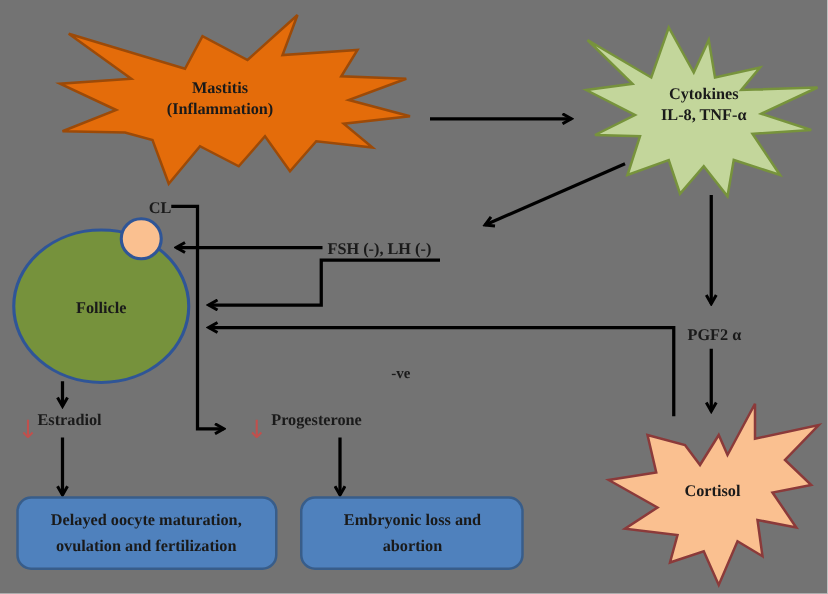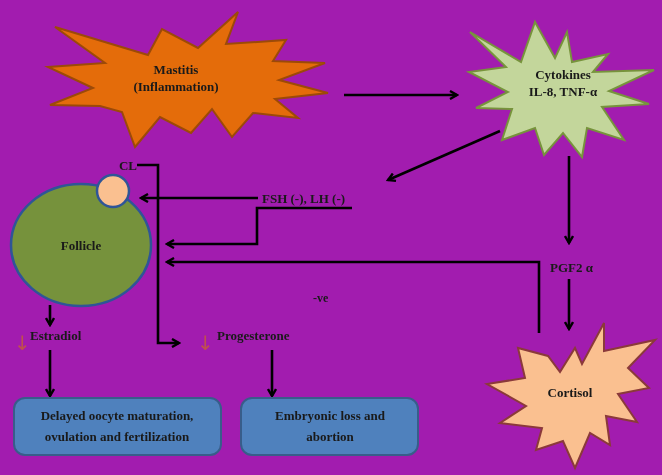--- a/index.html
+++ b/index.html
@@ -1,16 +1,16 @@
 <!DOCTYPE html>
 <html><head>
   <meta charset="utf-8">
   <style>
     html, body { margin: 0; padding: 0; background: #ffffff; }
-    #canvas { position: relative; width: 662px; height: 475px; overflow: hidden; background: #a21caf; }
+    #canvas { position: relative; width: 662px; height: 475px; overflow: hidden; background: #737373; }
     svg#diagram { position: absolute; left: 0; top: 0; }
     .lbl { font-family: "Liberation Serif", serif; font-weight: bold; fill: #1a1a1a; }
     .box-text { font-family: "Liberation Serif", serif; font-weight: bold; fill: #1a1a1a; font-size: 13px; }
     .line { stroke: #000; stroke-width: 2.6; fill: none; }
   </style>
 </head>
 <body>
 
 <div id="canvas">
 <svg id="diagram" width="662" height="475" viewBox="0 0 662 475" xmlns="http://www.w3.org/2000/svg">

